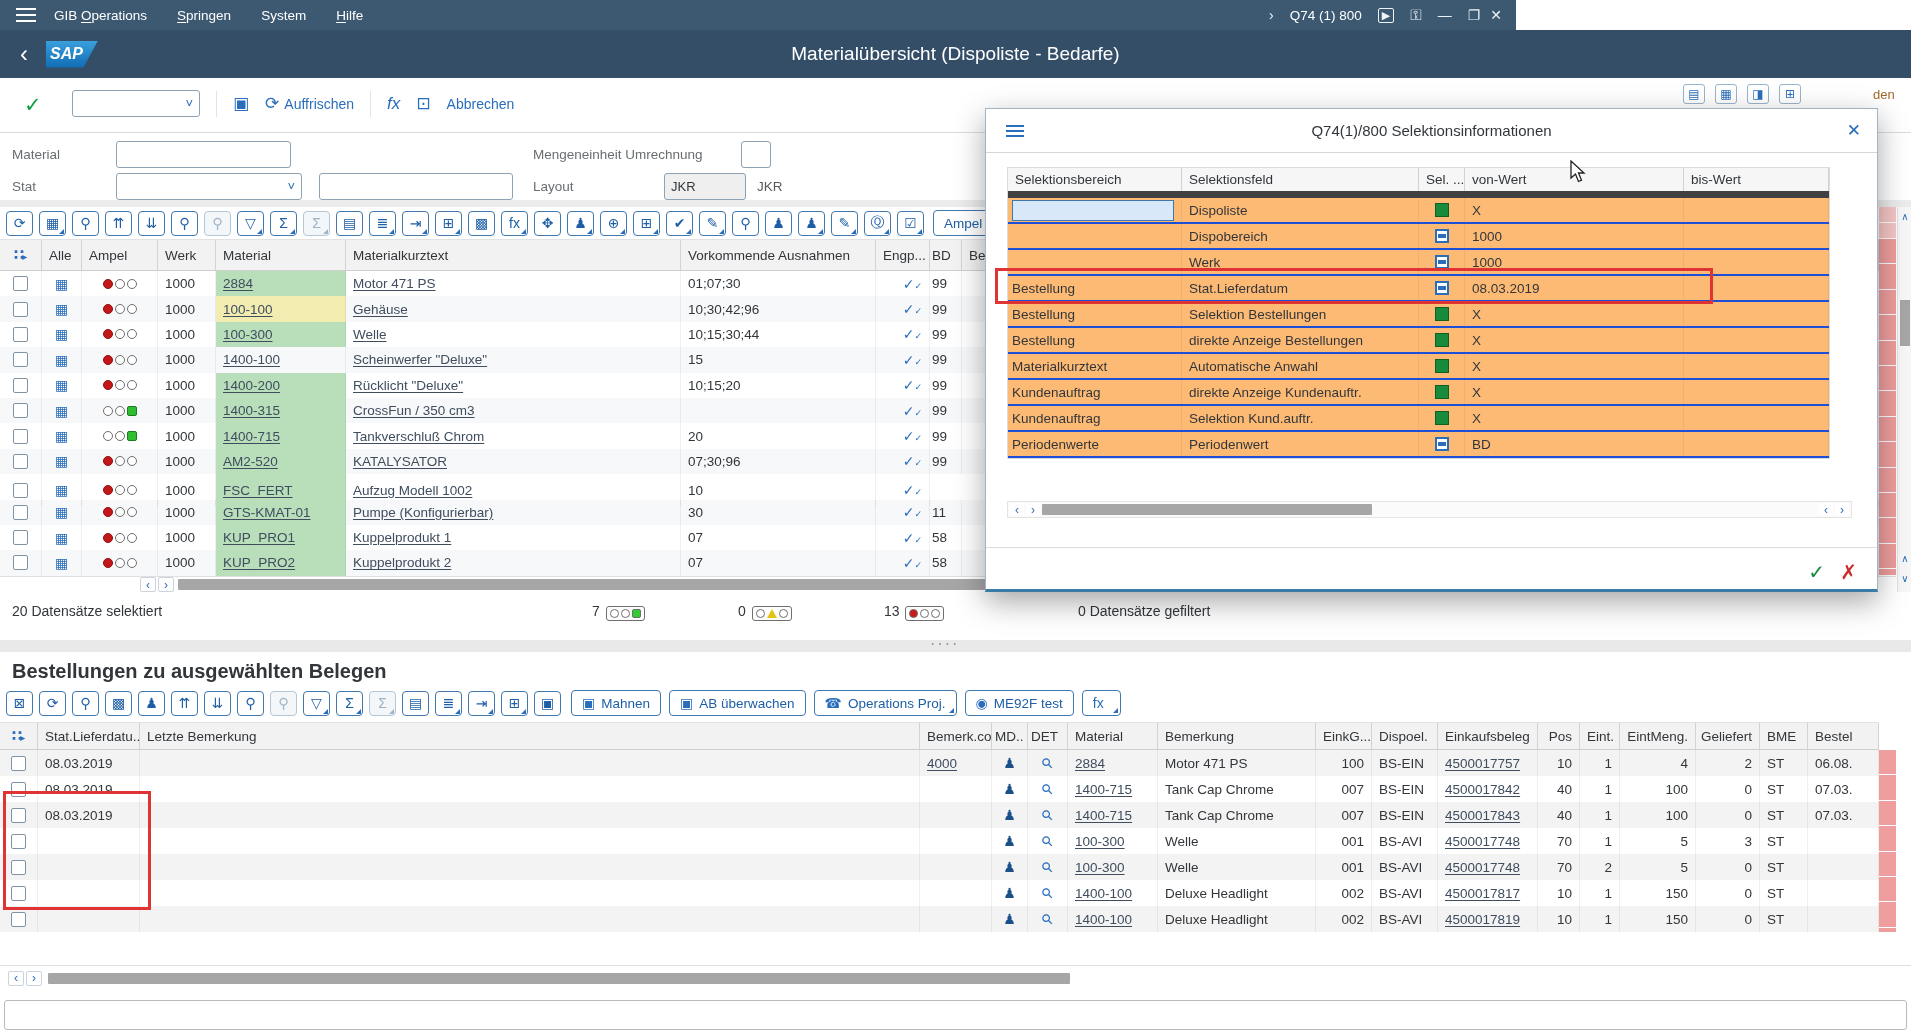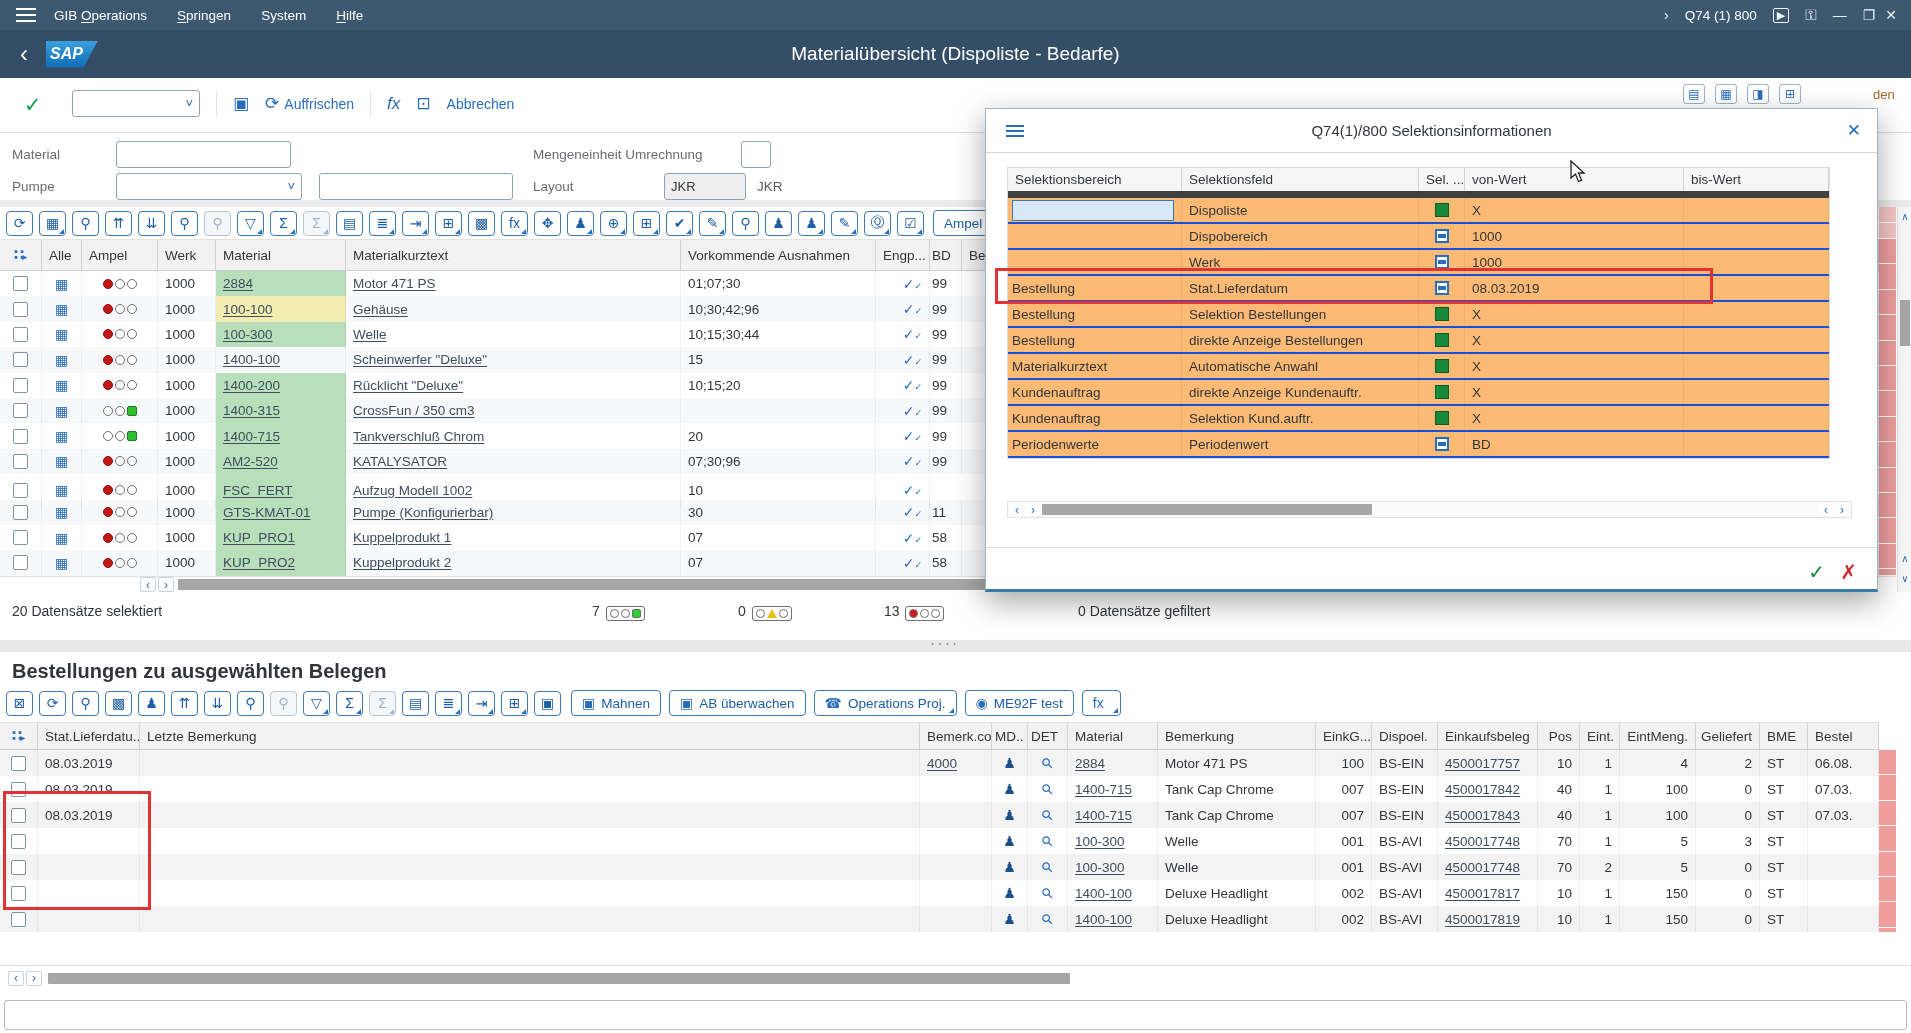--- a/index.html
+++ b/index.html
@@ -1,20 +1,20 @@
 <!DOCTYPE html>
 <html><head>
 <meta charset="utf-8">
 <style>
   html,body{margin:0;padding:0;background:#e8e8e8;}
   *{box-sizing:border-box;font-family:"Liberation Sans","DejaVu Sans",sans-serif;}
   #screen{position:relative;width:1911px;height:1033px;background:#fff;overflow:hidden;}
   .abs{position:absolute;}
   
-  #menubar{left:0;top:0;width:1911px;height:30px;background:#3d5972;display:flex;align-items:center;color:#fff;font-size:13.5px;}
+  #menubar{left:0;top:0;width:1516px;height:30px;background:#3d5972;display:flex;align-items:center;color:#fff;font-size:13.5px;}
   .burger{width:20px;height:14px;margin:0 18px 0 16px;border-top:2px solid #fff;border-bottom:2px solid #fff;position:relative;}
   .burger::after{content:"";position:absolute;left:0;right:0;top:4px;height:2px;background:#fff;}
   .menu-item{margin-right:30px;cursor:default;}
   .menu-item u{text-decoration:underline;text-underline-offset:2px;}
   #menubar .right{margin-left:auto;display:flex;align-items:center;gap:16px;padding-right:14px;}
   .winglyph{font-size:14px;color:#eef3f8;}
   .boxed{border:1.5px solid #eef3f8;border-radius:2px;padding:0 3px;font-size:11px;}
   #titlebar{left:0;top:30px;width:1911px;height:48px;background:#344e68;color:#fff;display:flex;align-items:center;}
   .backchev{font-size:24px;margin:0 18px 0 20px;color:#fff;}
   .saplogo{width:52px;height:27px;background:linear-gradient(180deg,#3aa0dc,#0f6cb4);clip-path:polygon(0 0,100% 0,72% 100%,0 100%);color:#fff;font-weight:bold;font-style:italic;font-size:16px;display:flex;align-items:center;padding-left:4px;}
@@ -174,21 +174,21 @@
         <span class="rt-ic">⊞</span>
       </div>
     <span class="abs" style="left:1873px;top:9px;font-size:13px;color:#a06a28;">den</span>
   </div>
 
   <div id="formarea" class="abs">
     <span class="flabel" style="left:12px;top:14px;">Material</span>
     <input class="tinput abs" style="left: 116px; top: 8px; width: 175px;" value="">
     <span class="flabel" style="left:533px;top:14px;">Mengeneinheit Umrechnung</span>
     <input class="tinput abs" style="left: 741px; top: 8px; width: 30px; padding: 0px 2px;" value="">
-    <span class="flabel" style="left:12px;top:46px;">Pumpe</span>
+    <span class="flabel" style="left:12px;top:46px;">Stat</span>
     <span class="combo abs" style="left:116px;top:40px;width:186px;">
         <span></span>
         <span class="chev">˅</span>
       </span>
     <input class="tinput abs" style="left: 319px; top: 40px; width: 194px;" value="">
     <span class="flabel" style="left:533px;top:46px;">Layout</span>
     <span class="tinput gray abs" style="left:664px;top:40px;width:82px;display:flex;align-items:center;">JKR</span>
     <span class="flabel" style="left:757px;top:46px;color:#5a5a5a;">JKR</span>
   </div>
   <div id="graysep" class="abs"></div>

